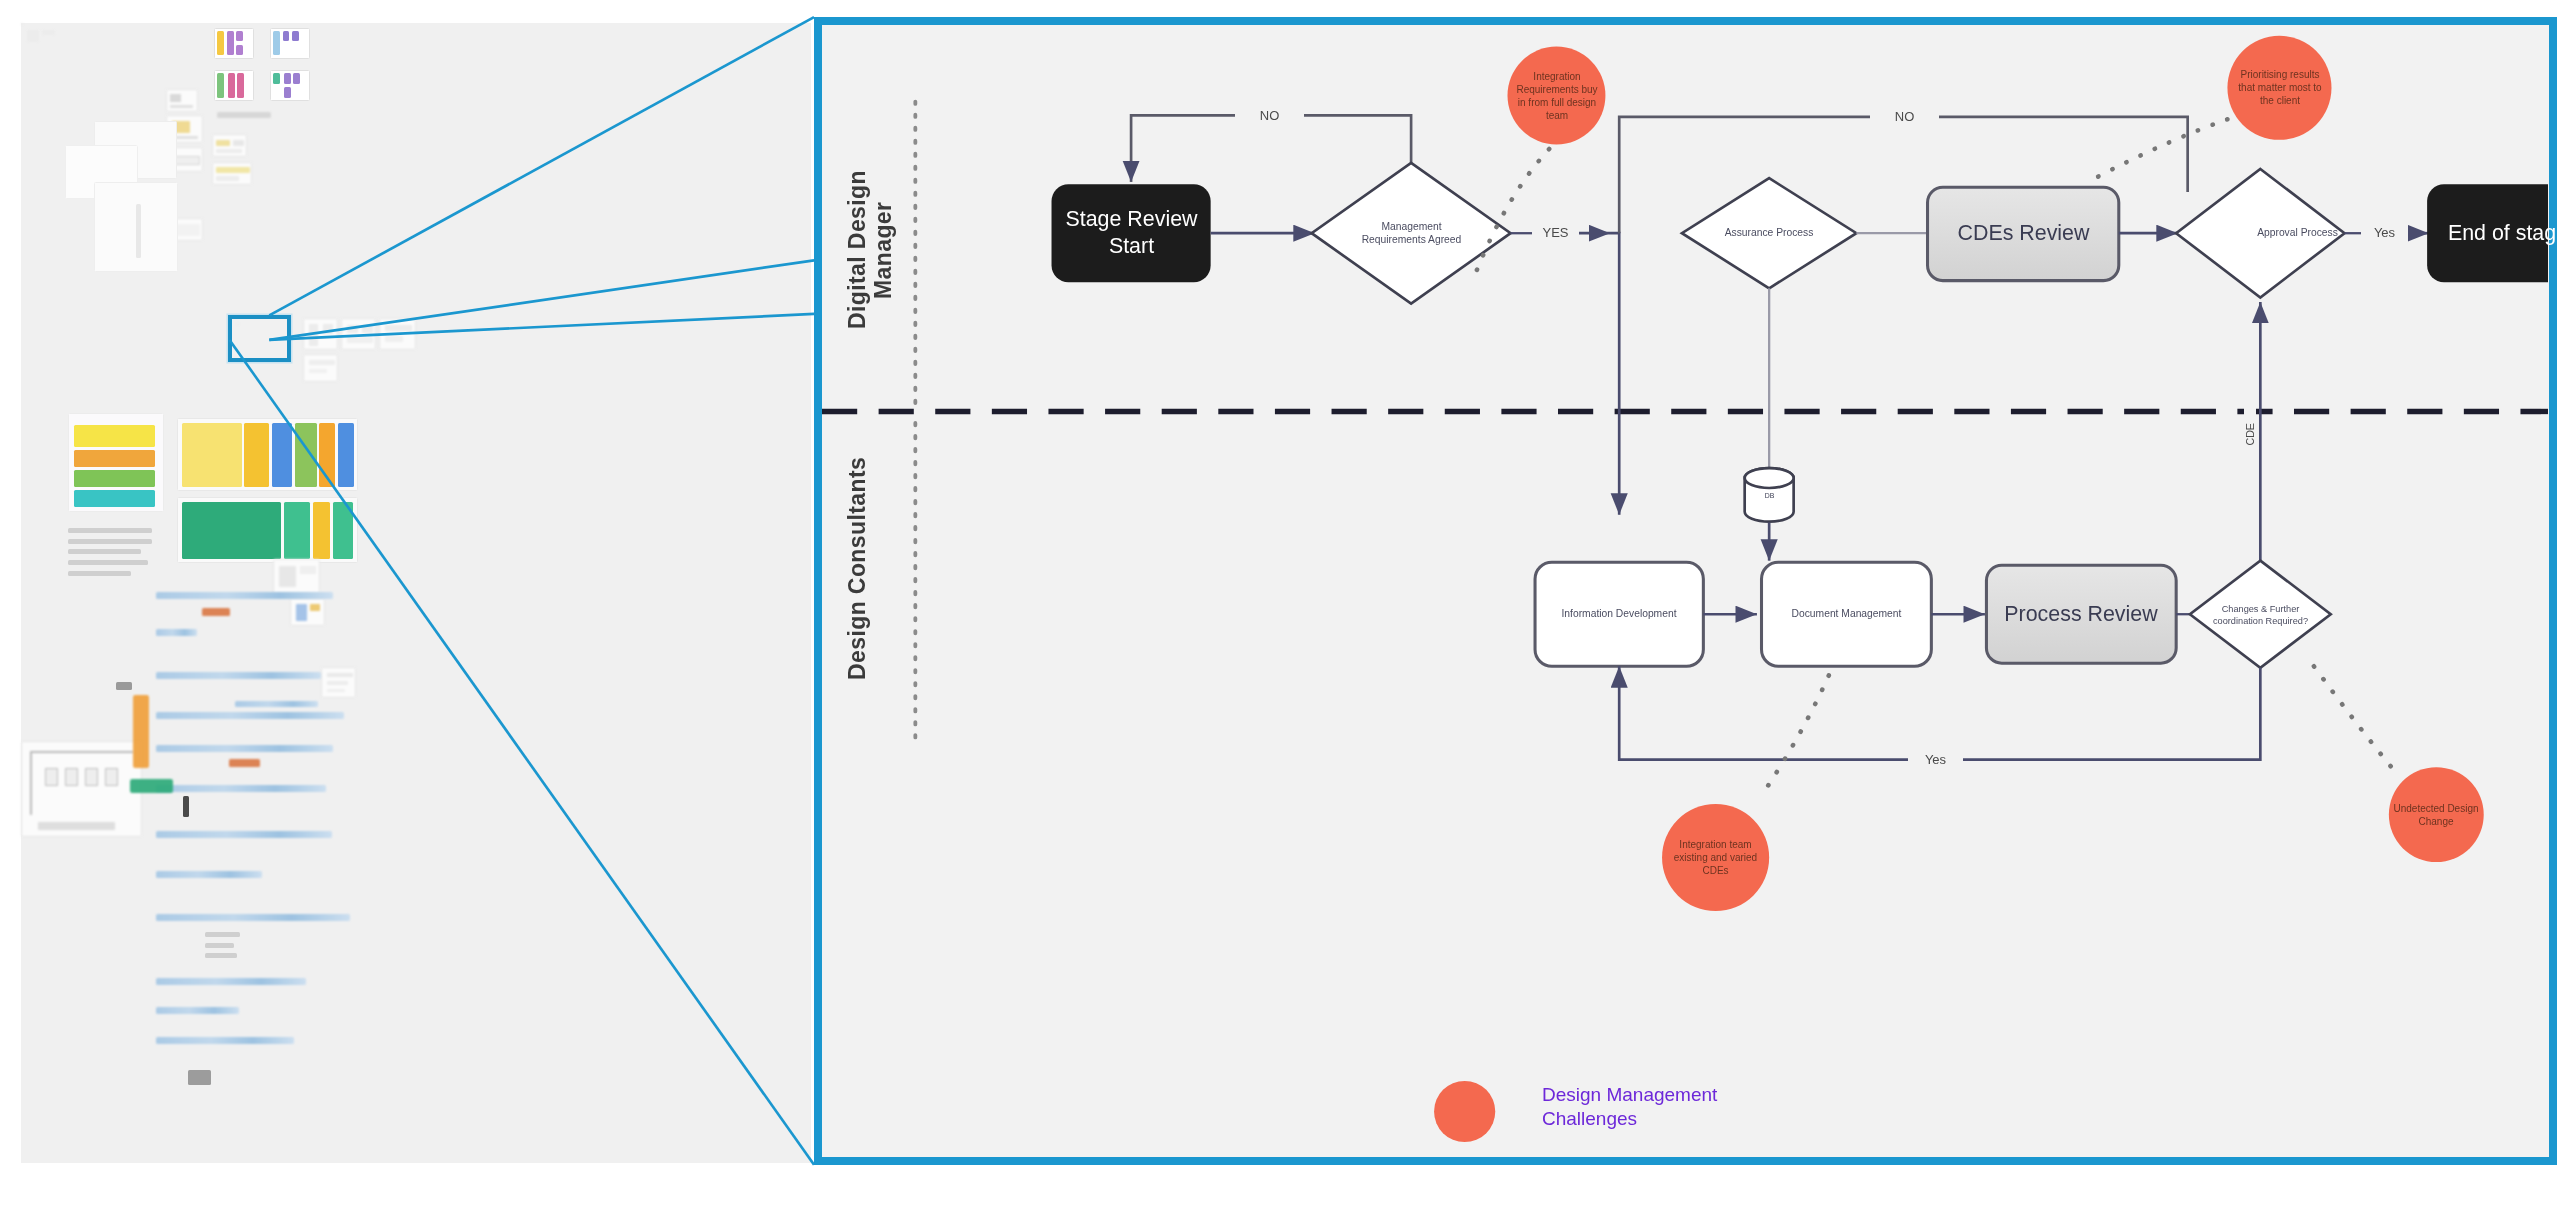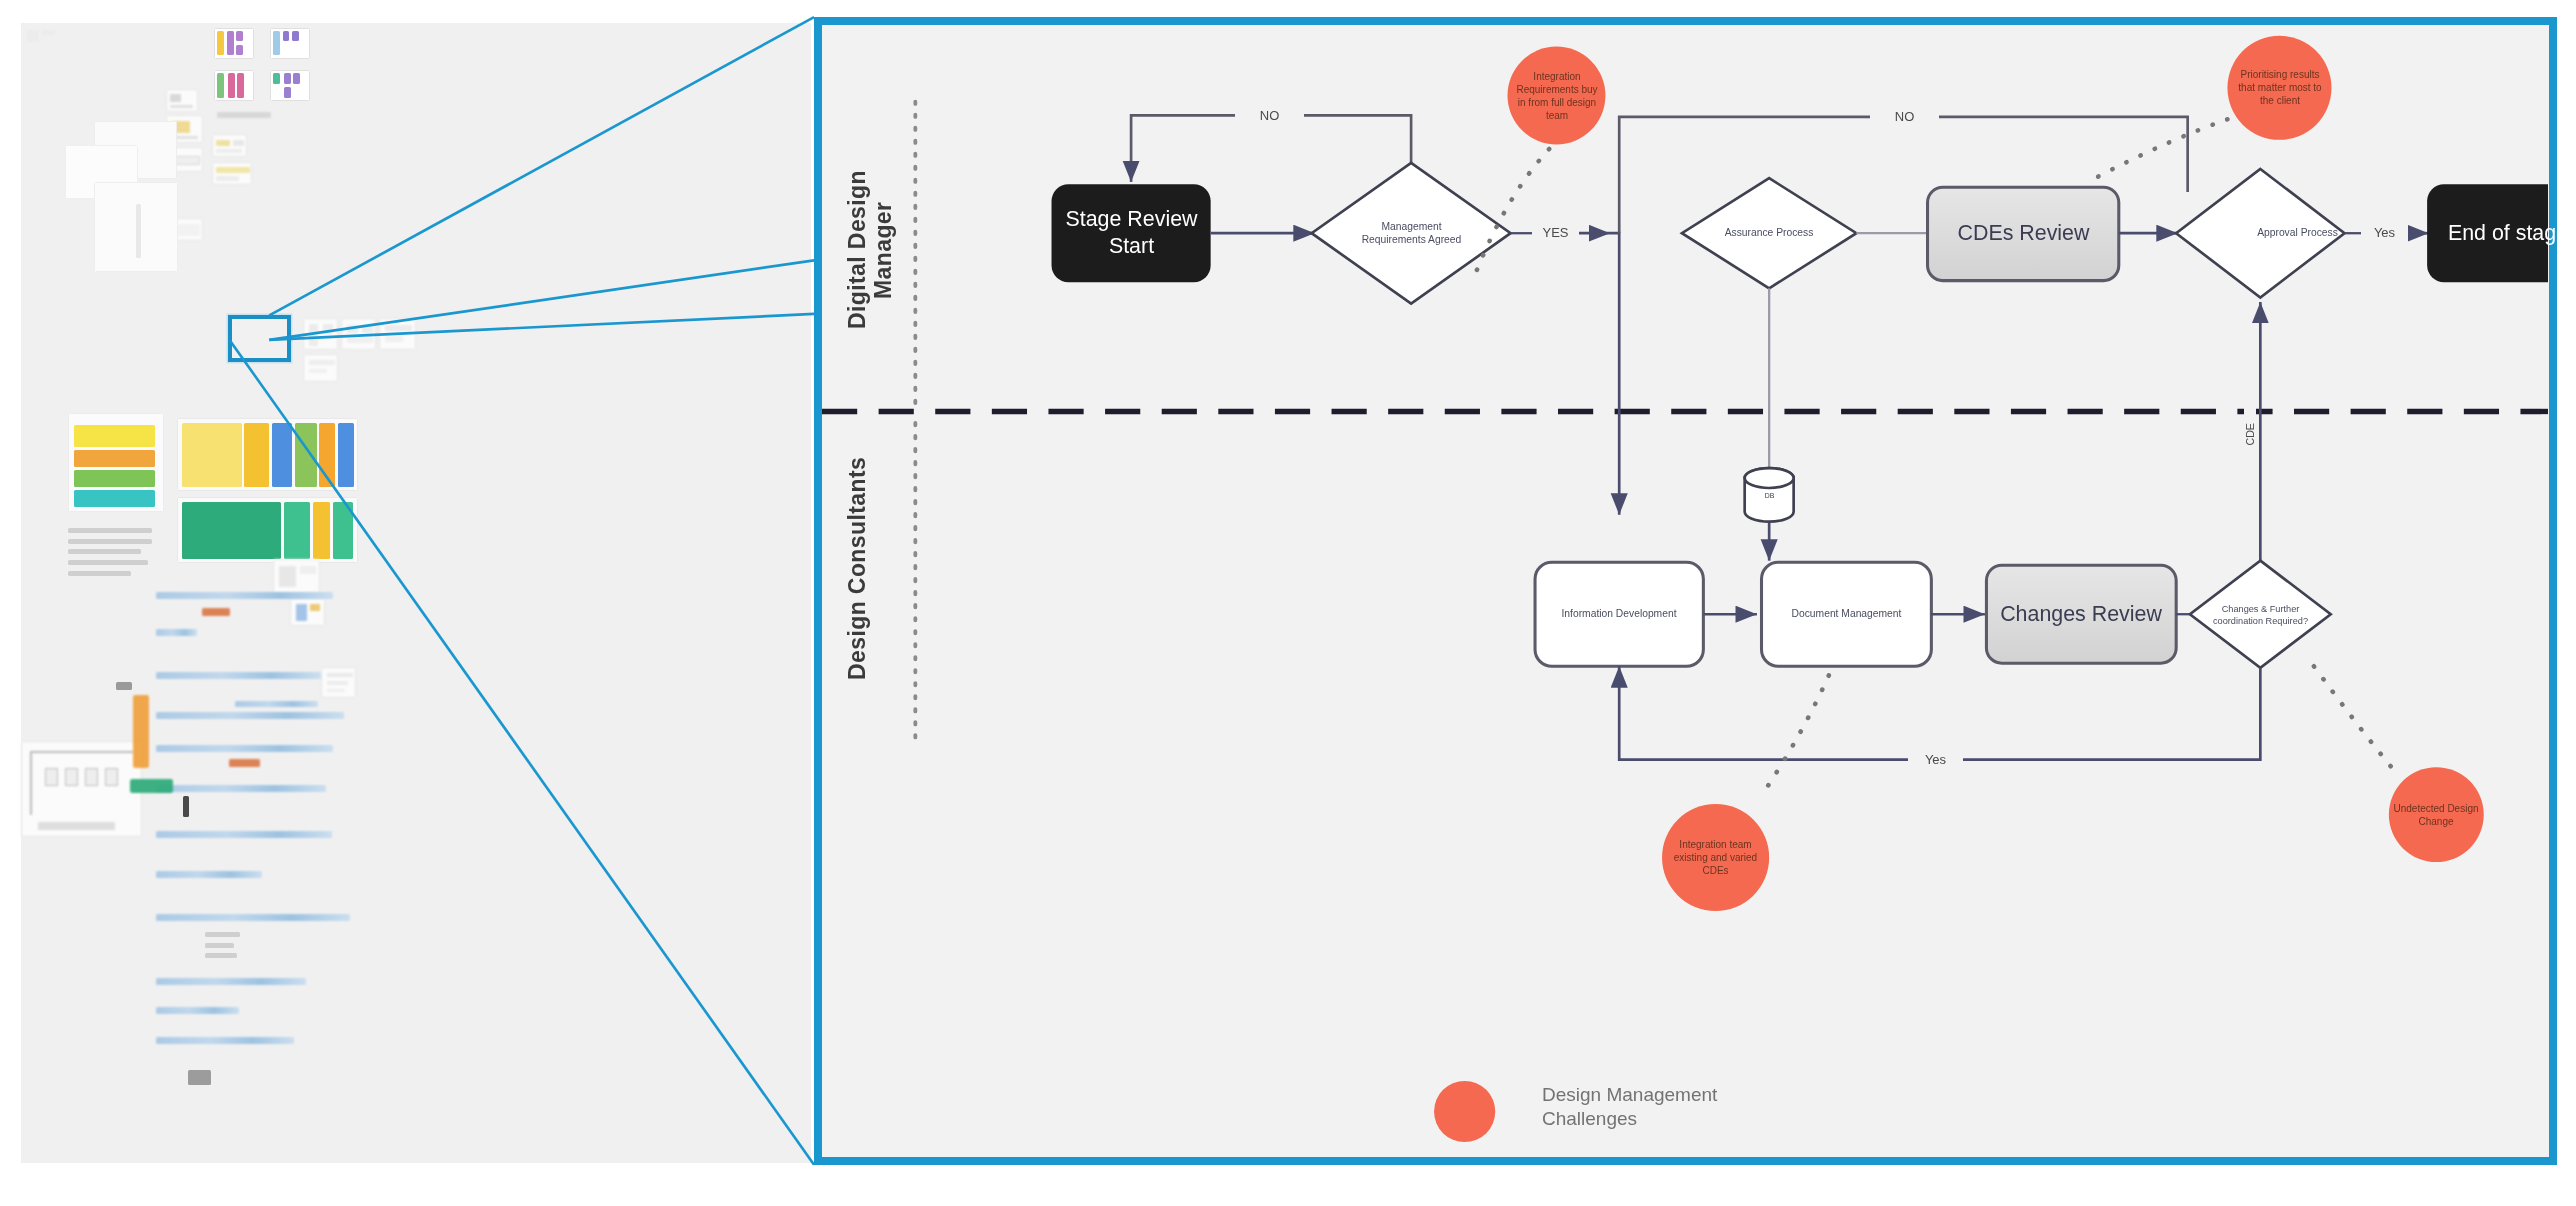--- a/index.html
+++ b/index.html
@@ -78,21 +78,21 @@
     display: flex; align-items: center; justify-content: center;
     text-align: center;
     pointer-events: none;
     line-height: 1.25;
   }
   .dark-node-text { color: #ffffff; font-size: 21.4px; font-weight: 400; }
   .proc-node-text { color: #3a3c52; font-size: 21.4px; font-weight: 400; }
   .diamond-text { color: #4a4c60; font-size: 10.3px; font-weight: 400; }
   .circle-text { color: #6e3320; font-size: 10px; font-weight: 400; line-height: 1.3; }
   .edge-label { color: #4a4a4a; font-size: 13px; }
-  .legend-text { color: #737373; font-size: 19px; line-height: 1.25; }
+  .legend-text { color: #6d28d9; font-size: 19px; line-height: 1.25; }
   .db-text { color: #3a3c52; font-size: 6.9px; }
   .vert-label {
     writing-mode: vertical-rl; transform: rotate(180deg);
     color: #4a4a4a; font-size: 10.7px;
   }
 </style>
 </head>
 <body>
 
 <div id="root">
@@ -369,21 +369,21 @@
     <div class="node-text proc-node-text" style="left:1106px;top:162px;width:191px;height:93px;">CDEs Review</div>
 
     <div class="node-text diamond-text" style="left:1394px;top:185px;width:89px;height:46px;margin-left:37px;">Approval Process</div>
 
     <div class="node-text dark-node-text" style="left:1605px;top:159px;width:162px;height:98px;">End of stage</div>
 
     <div class="node-text diamond-text" style="left:728px;top:559px;width:138px;height:61px;">Information Development</div>
 
     <div class="node-text diamond-text" style="left:955px;top:559px;width:139px;height:61px;">Document Management</div>
 
-    <div class="node-text proc-node-text" style="left:1164px;top:540px;width:190px;height:98px;">Changes Review</div>
+    <div class="node-text proc-node-text" style="left:1164px;top:540px;width:190px;height:98px;">Process Review</div>
 
     <div class="node-text diamond-text" style="left:1391px;top:557px;width:95px;height:67px;font-size:9.2px;">Changes &amp; Further coordination Required?</div>
 
     <div class="node-text db-text" style="left:923px;top:458px;width:49px;height:27.5px;">DB</div>
 
     <div class="node-text edge-label" style="left:413px;top:77px;width:69px;height:27.5px;background:#f2f2f2;">NO</div>
 
     <div class="node-text edge-label" style="left:710px;top:194px;width:47px;height:27.5px;background:#f2f2f2;">YES</div>
 
     <div class="node-text edge-label" style="left:1048px;top:78px;width:69px;height:27.5px;background:#f2f2f2;">NO</div>

